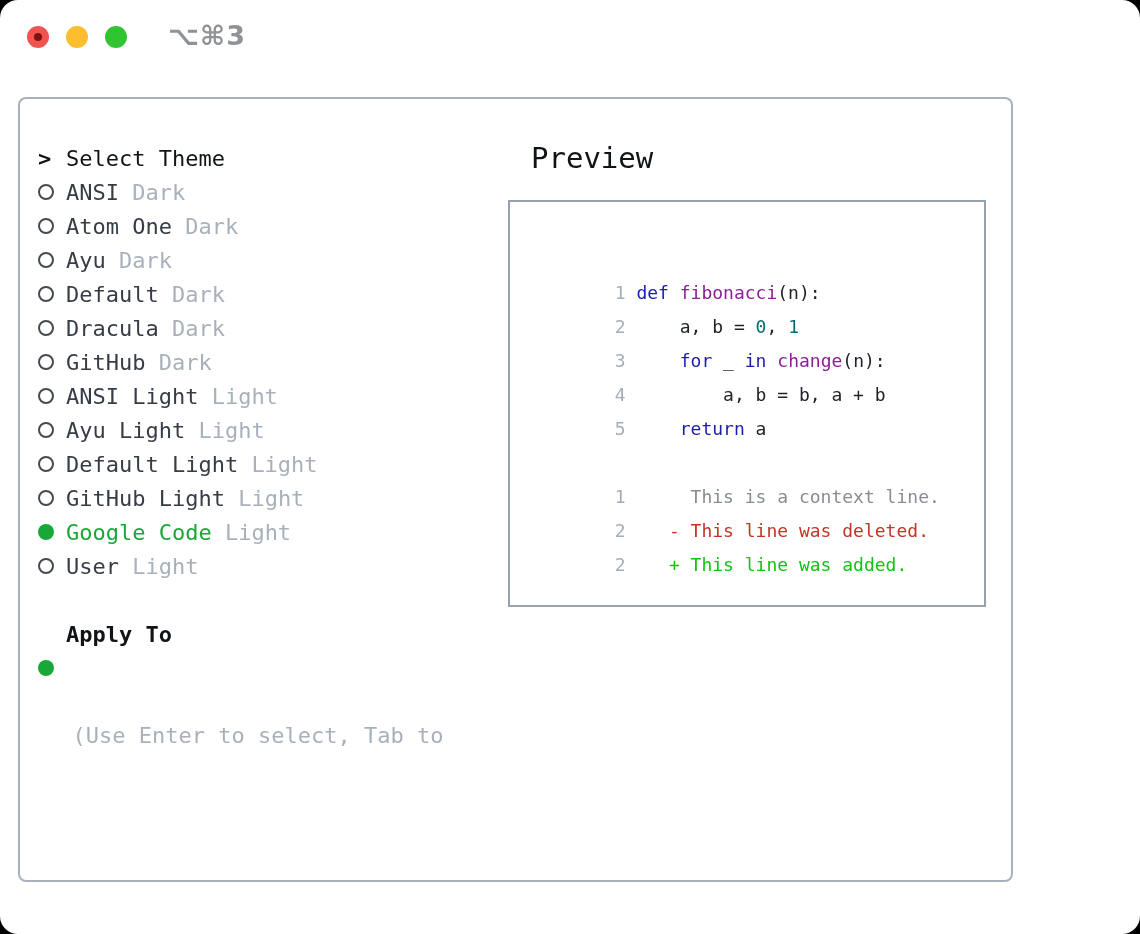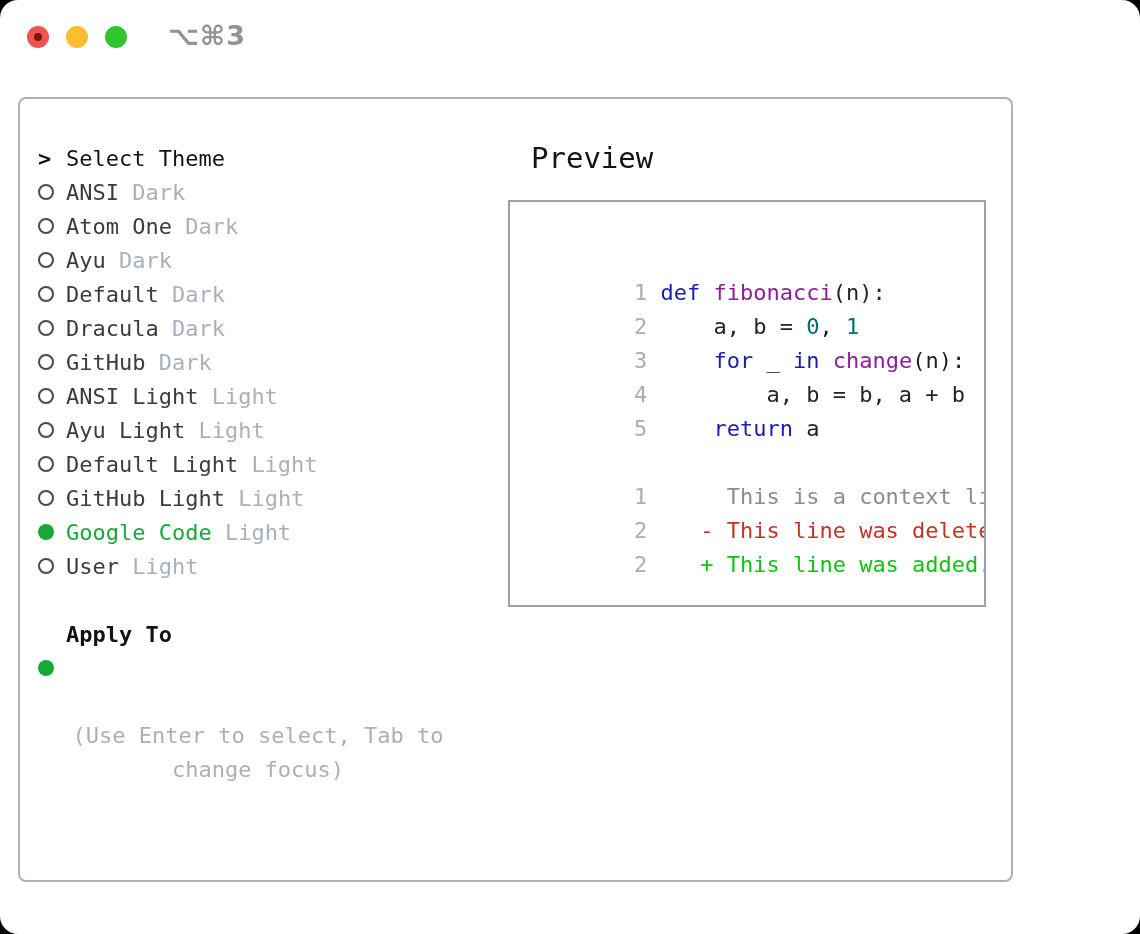--- a/index.html
+++ b/index.html
@@ -75,21 +75,21 @@
   
   .preview-title{
     position:absolute;left:482px;top:42px;height:34px;line-height:34px;
     font-size:29px;font-weight:400;color:var(--heading);margin-left:29px;
   }
   .preview-box{
     position:absolute;left:488px;top:101px;width:478px;height:407px;
     border:2px solid var(--box-border);box-sizing:border-box;background:#fff;
     padding:40px 0 0 18px;overflow:hidden;
   }
-  .code-row{height:34px;line-height:34px;font-size:22px;white-space:pre;}
+  .code-row{height:34px;line-height:34px;font-size:18px;white-space:pre;}
   .ln{color:var(--ln);display:inline-block;min-width:1ch;margin-right:1ch;}
   .tok-kw{color:var(--kw);}
   .tok-fn{color:var(--fn);}
   .tok-lit{color:var(--lit);}
   .tok-pl{color:var(--plain);}
   .diff-ctx{color:var(--ctx);}
   .diff-del{color:var(--del);}
   .diff-add{color:var(--add);}
 </style>
 </head>
@@ -180,21 +180,20 @@
         <span class="bullet-cell"></span>
         <span class="subheading-text">Apply To</span>
       </div>
       <div class="row selected">
         <span class="bullet-cell"><span class="dot"></span></span>
       </div>
 
       <div class="spacer"></div>
 
       <div class="hint-line">(Use Enter to select, Tab to</div>
-      <div class="hint-line">change focus)</div>
     </div>
 
     <div class="preview-title">Preview</div>
 
     <div class="preview-box">
       <div class="code-row">
         <span class="ln">1</span><span class="tok-kw">def </span><span class="tok-fn">fibonacci</span><span class="tok-pl">(n):</span>
       </div>
       <div class="code-row">
         <span class="ln">2</span><span class="tok-pl">    a, b = </span><span class="tok-lit">0</span><span class="tok-pl">, </span><span class="tok-lit">1</span>

